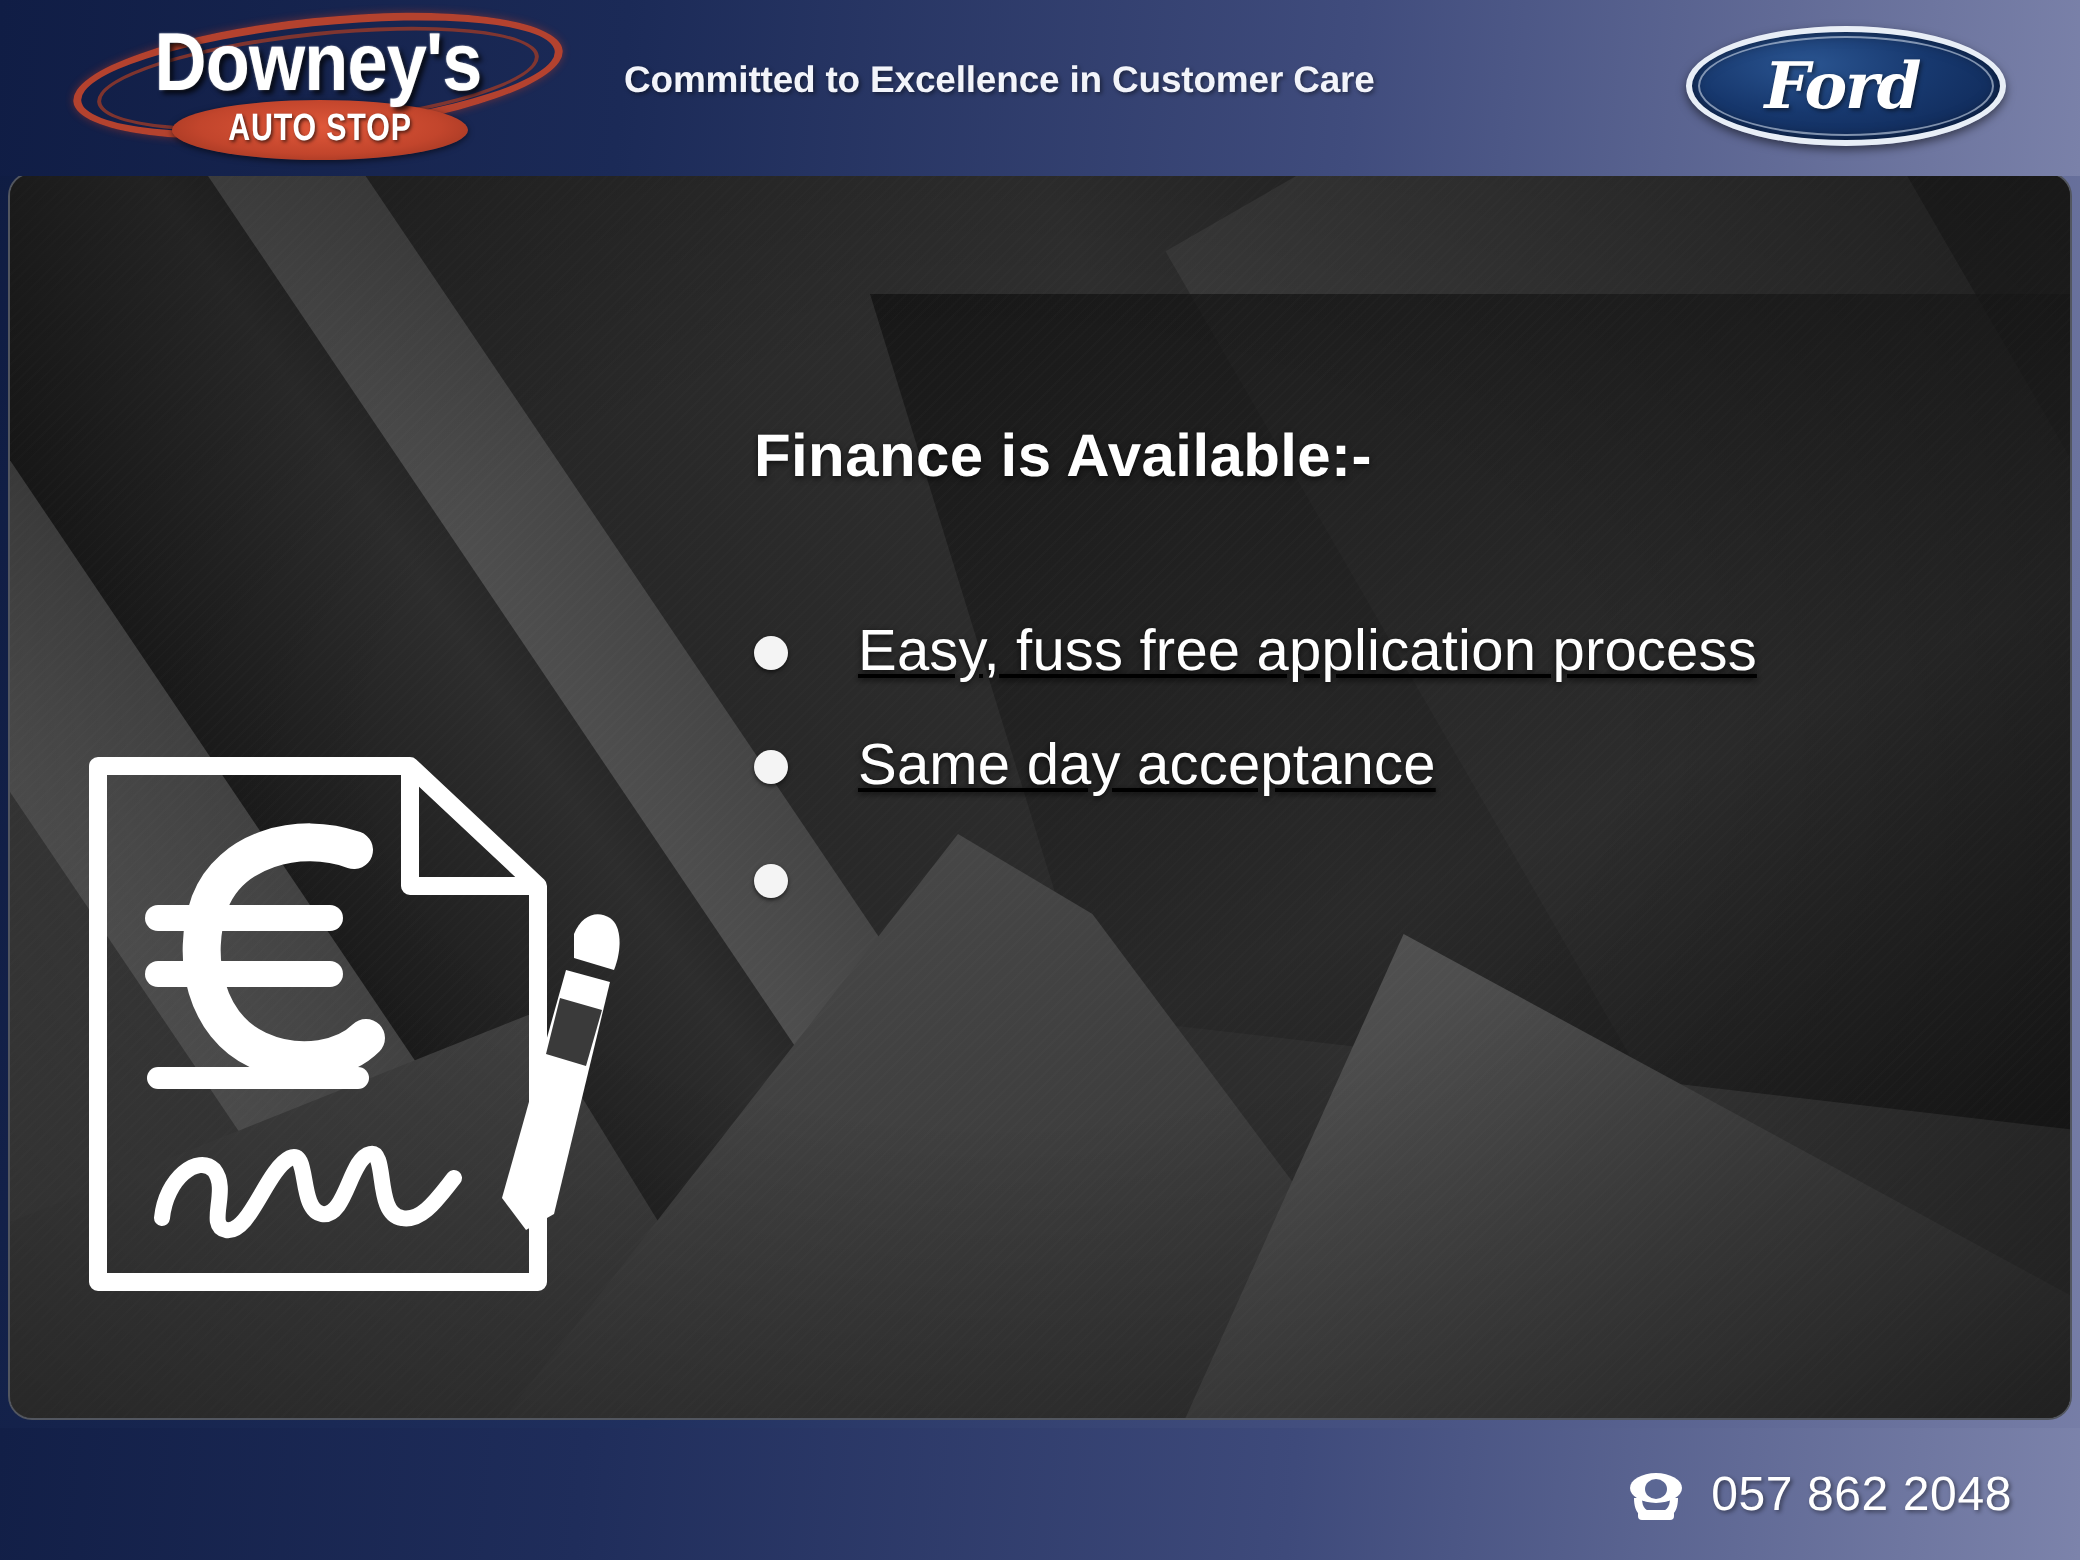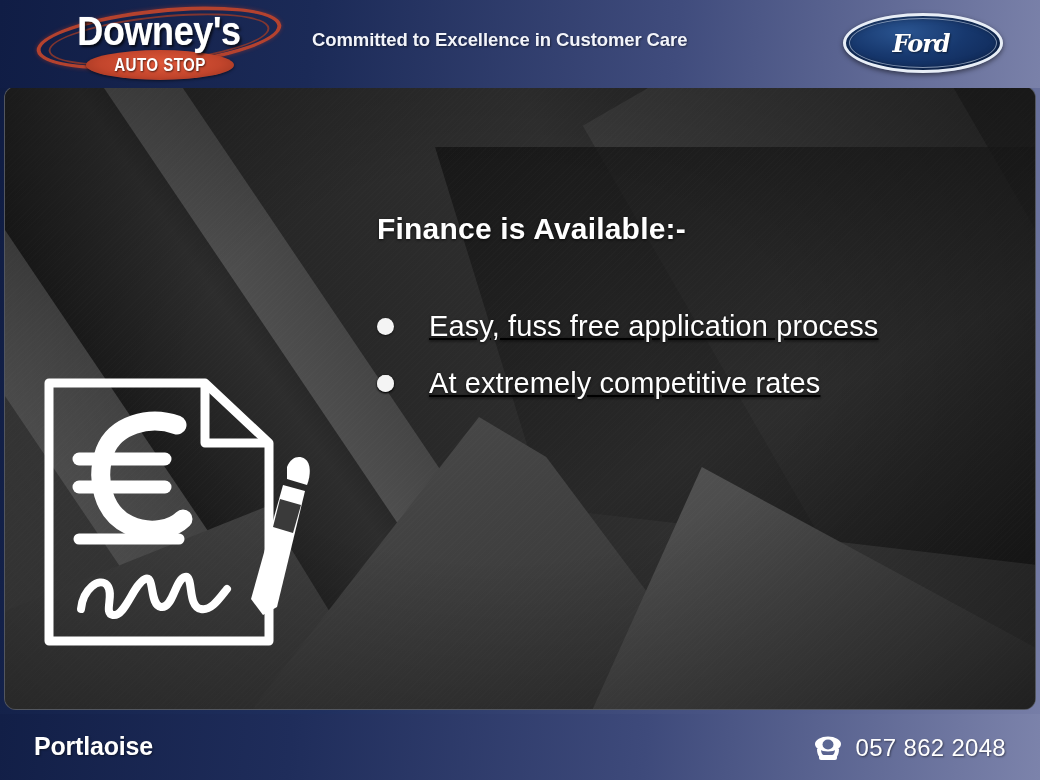--- a/index.html
+++ b/index.html
@@ -88,21 +88,21 @@
   }
   .ford-inner {
     position:absolute; left:6px; top:5px; right:6px; bottom:5px;
     border-radius:50%; border:1px solid rgba(220,232,246,.55);
   }
   .ford-text {
     position:absolute; inset:0;
     display:flex; align-items:center; justify-content:center;
     font-family:"DejaVu Serif", serif;
     font-style:italic; font-weight:bold;
-    font-size:24px; color:#ffffff;
+    font-size:32px; color:#ffffff;
     letter-spacing:-1px;
     text-shadow:1px 1px 2px rgba(0,0,0,.5);
     padding-right:4px;
   }
 
   
   .panel {
     position:absolute; left:4px; top:86px; width:1032px; height:624px;
     border-radius:12px;
     overflow:hidden;
@@ -289,36 +289,32 @@
 
       <div class="copy">
         <div class="headline">Finance is Available:-</div>
         <ul class="bullets">
           <li>
             <span class="dot"></span>
             <span>Easy, fuss free application process</span>
           </li>
           <li>
             <span class="dot"></span>
+            <span>Same day acceptance</span>
           </li>
           <li>
             <span class="dot"></span>
           </li>
-          <li>
-            <span class="dot"></span>
-            <span>At extremely competitive rates</span>
-          </li>
         </ul>
       </div>
 
     </div>
   </div>
 
   <div class="footer">
-    <div class="branch">Portlaoise</div>
     <div class="phone-wrap">
       <svg class="phone-icon" viewBox="0 0 30 26" xmlns="http://www.w3.org/2000/svg">
         <ellipse cx="15" cy="9" rx="13" ry="7.5" fill="#ffffff"></ellipse>
         <ellipse cx="15" cy="9.5" rx="5.5" ry="5" fill="#5b6794"></ellipse>
         <path d="M4 14 C4 22 8 25 15 25 C22 25 26 22 26 14 L22 14 C22 19 20 21 15 21 C10 21 8 19 8 14 Z" fill="#ffffff"></path>
         <rect x="6" y="20" width="18" height="5" rx="2" fill="#ffffff"></rect>
       </svg>
       <span class="phone-num">057 862 2048</span>
     </div>
   </div>

